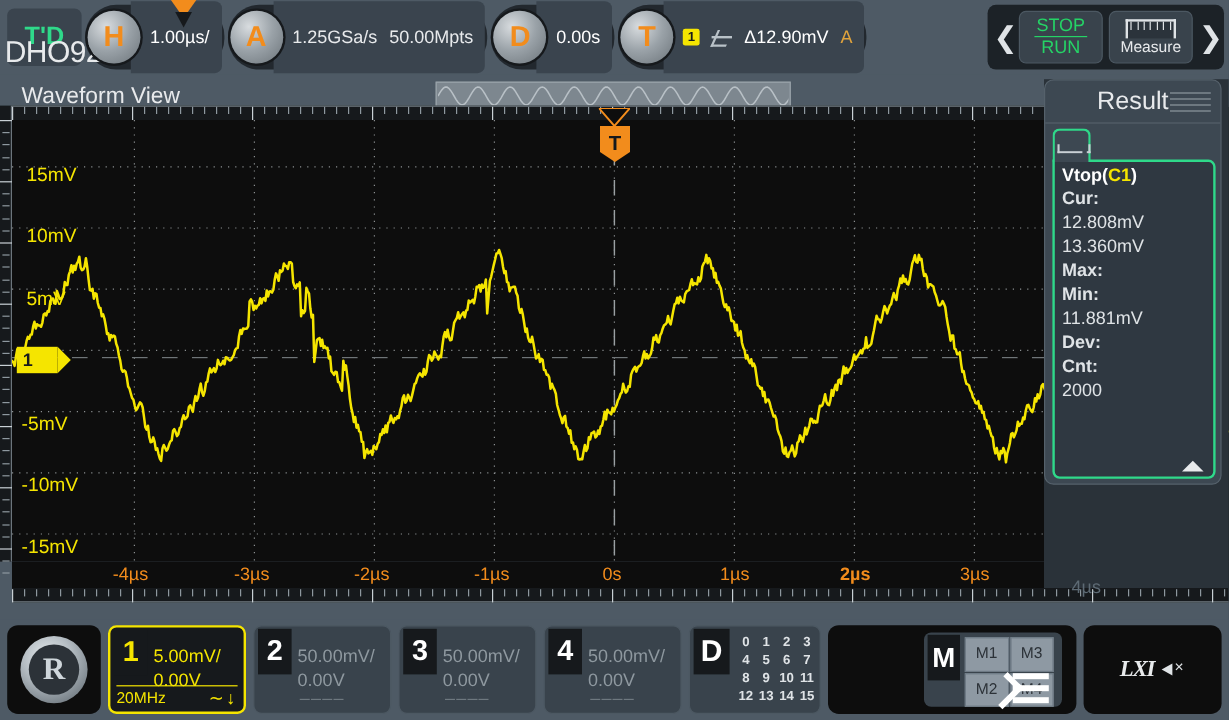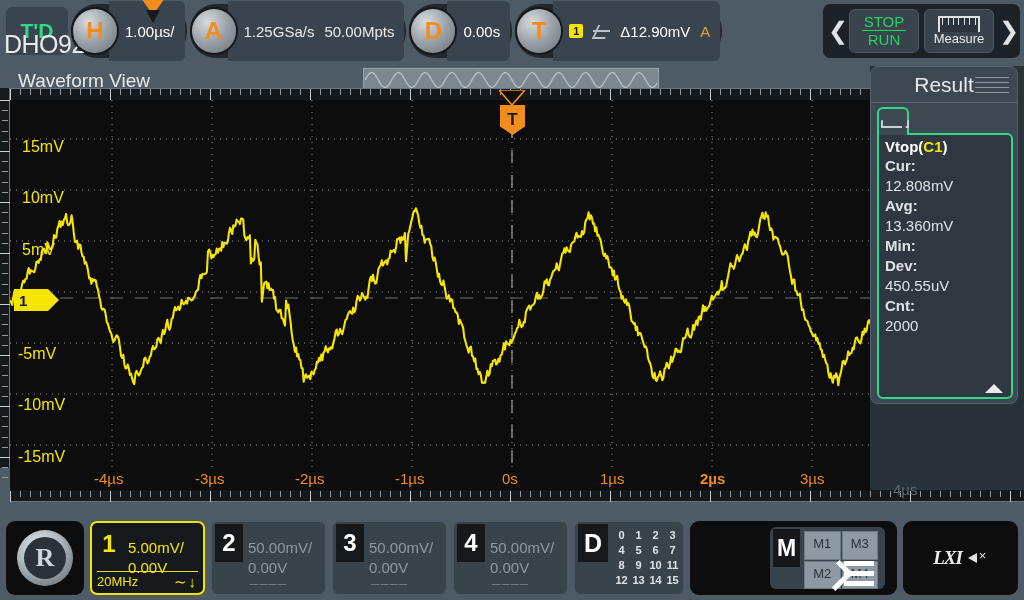--- a/index.html
+++ b/index.html
@@ -758,25 +758,25 @@
     </div>
     <div class="meas-tab">
       <span class="norm-icon"></span>
     </div>
     <div class="result-body">
       <div class="res-title">
         <span>Vtop</span>(<span class="c1">C1</span>)
       </div>
       <div class="res-k">Cur:</div>
       <div class="res-v">12.808mV</div>
-      <div class="res-k">Avg:</div>
       <div class="res-v">13.360mV</div>
+      <div class="res-k">Max:</div>
       <div class="res-k">Min:</div>
+      <div class="res-v">11.881mV</div>
       <div class="res-k">Dev:</div>
-      <div class="res-v">450.55uV</div>
       <div class="res-k">Cnt:</div>
       <div class="res-v">2000</div>
       <div class="res-up"></div>
     </div>
   </div>
 
   <div class="bottombar">
 
     <div class="gearbox">
       <div class="gear">

